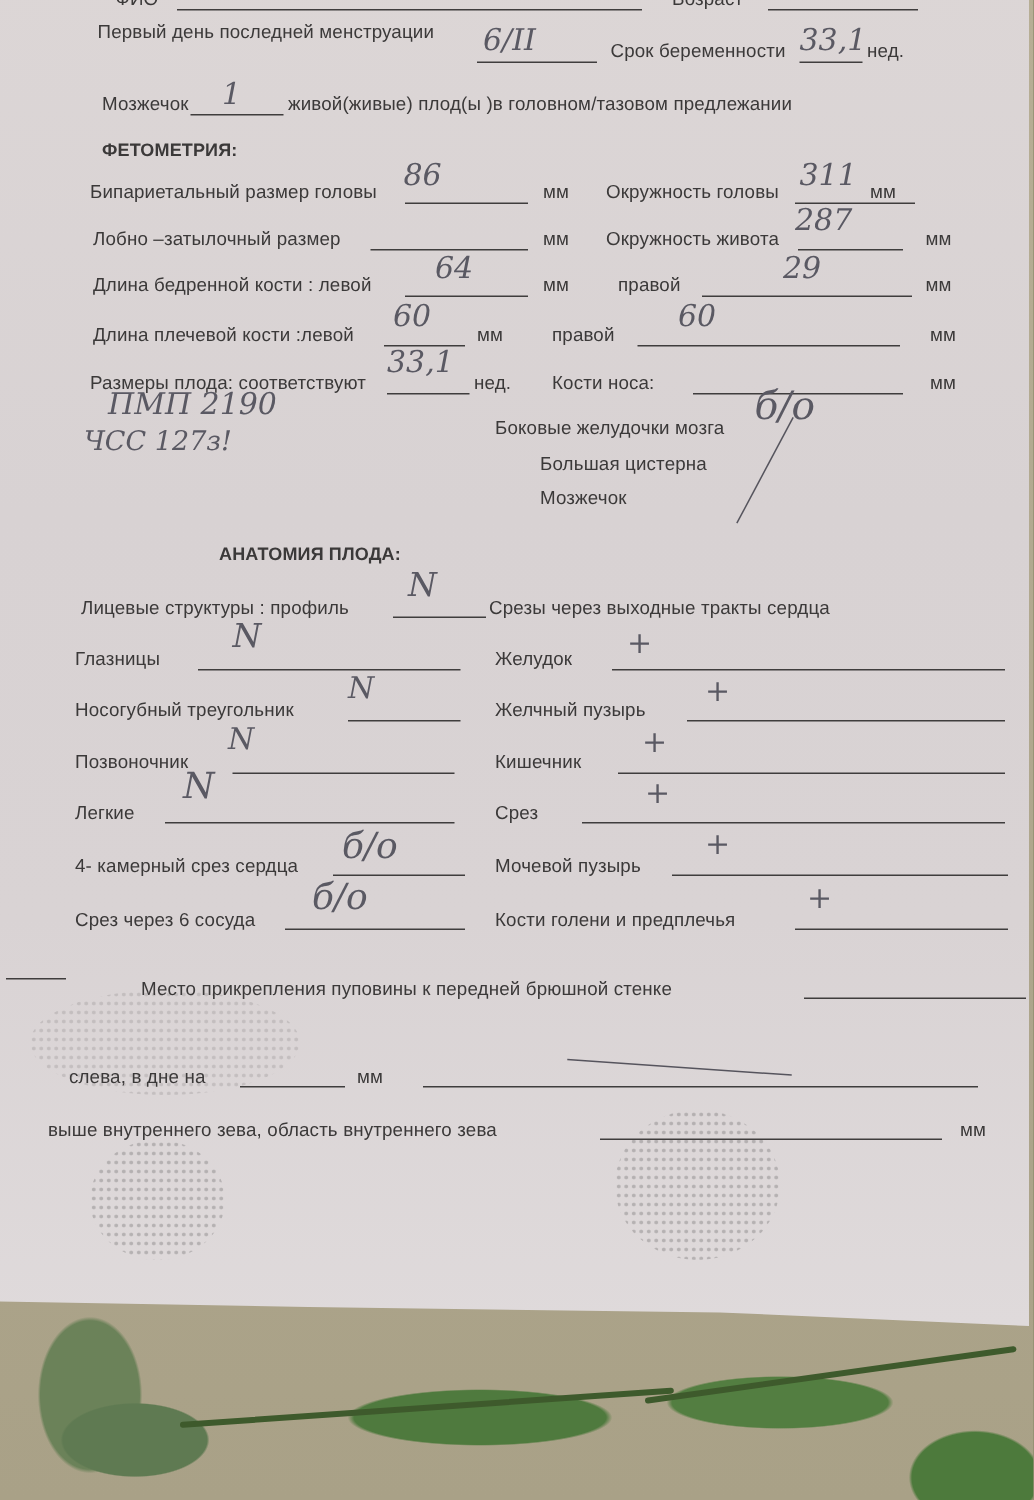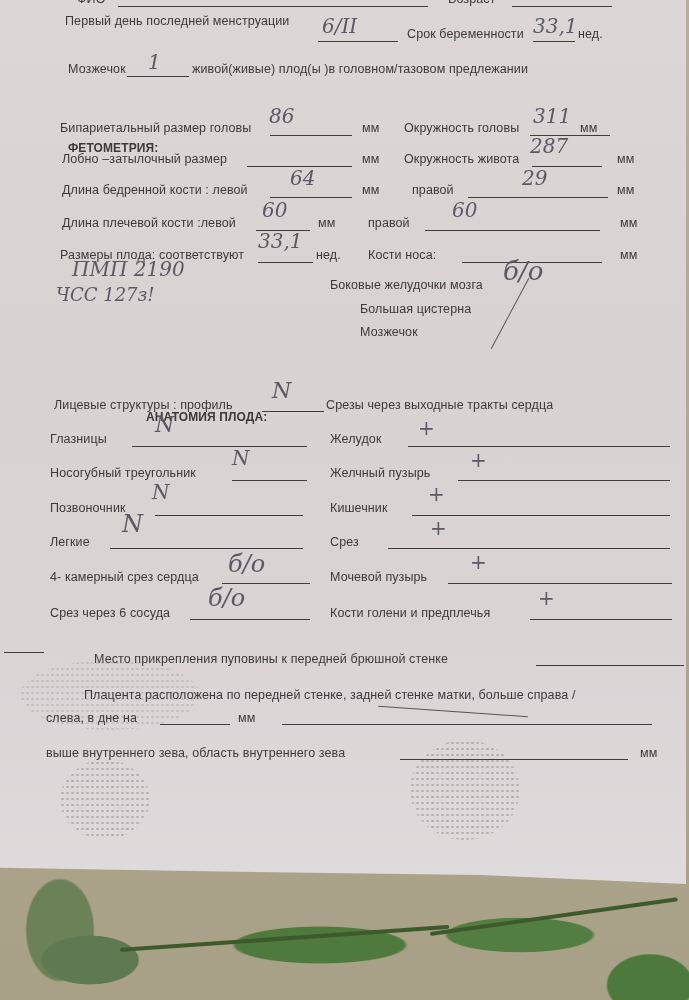--- a/index.html
+++ b/index.html
@@ -12,21 +12,21 @@
         radial-gradient(ellipse 120px 28px at 520px 935px,#537e41 0%,#537e41 60%,transparent 63%),
         radial-gradient(ellipse 70px 50px at 650px 985px,#4d7a3c 0%,#4d7a3c 60%,transparent 63%),
         linear-gradient(180deg,#b7ae95 0%,#a9a187 100%);}
   .fern-stem{position:absolute;height:4px;background:#3e5a2c;border-radius:2px;transform-origin:left center;}
   .paper{position:absolute;left:0;top:-20px;width:686px;height:904px;
          background:linear-gradient(180deg,#dcd6d6 0%,#d8d2d3 40%,#d9d3d4 70%,#dfdadb 100%);
          clip-path:polygon(0 0,100% 0,100% 100%,70% 99%,30% 98.6%,0 98.2%);}
   .line{position:absolute;white-space:nowrap;color:#3b3939;font-size:12.5px;letter-spacing:0.1px;}
   .blank{position:absolute;border-bottom:1px solid #3f3d3d;height:0;}
   .hw{position:absolute;font-family:"DejaVu Serif",serif;font-style:italic;color:#5a5963;font-size:20px;white-space:nowrap;}
-  .bold{font-weight:bold;margin-top:48px;}
+  .bold{font-weight:bold;}
   .speck{position:absolute;border-radius:50%;background:radial-gradient(circle,rgba(40,40,40,.22) 0 1px,transparent 1.5px) 0 0/5px 6px;}
 </style>
 </head>
 <body>
 
 <div class="bg"></div>
 <div class="fern-stem" style="left:120px;top:948px;width:330px;transform:rotate(-4deg);"></div>
 <div class="fern-stem" style="left:430px;top:932px;width:250px;transform:rotate(-8deg);"></div>
 
 <div class="paper">
@@ -160,23 +160,22 @@
   <div class="hw" style="left:470px;top:570px;">+</div>
 
   <div class="line" style="left:330px;top:626px;">Кости голени и предплечья</div>
   <div class="blank" style="left:530px;top:639px;width:142px;"></div>
   <div class="hw" style="left:538px;top:606px;">+</div>
 
   <div class="blank" style="left:4px;top:672px;width:40px;"></div>
   <div class="line" style="left:94px;top:672px;">Место прикрепления пуповины к передней брюшной стенке</div>
   <div class="blank" style="left:536px;top:685px;width:148px;"></div>
 
-  <div class="line" style="left:84px;top:708px;">Плацента расположена по передней стенке, задней стенке матки, больше справа /</div>
   <div class="line" style="left:46px;top:731px;">слева, в дне на</div>
   <div class="blank" style="left:160px;top:744px;width:70px;"></div>
   <div class="line" style="left:238px;top:731px;">мм</div>
   <div class="blank" style="left:282px;top:744px;width:370px;"></div>
   <div class="blank" style="left:378px;top:731px;width:150px;transform:rotate(4deg);border-color:#56545d;"></div>
 
-  <div class="line" style="left:46px;top:766px;">выше внутреннего зева, область внутреннего зева</div>
+  <div class="line" style="left:32px;top:766px;">выше внутреннего зева, область внутреннего зева</div>
   <div class="blank" style="left:400px;top:779px;width:228px;"></div>
   <div class="line" style="left:640px;top:766px;">мм</div>
 </div>
 
 </body></html>

